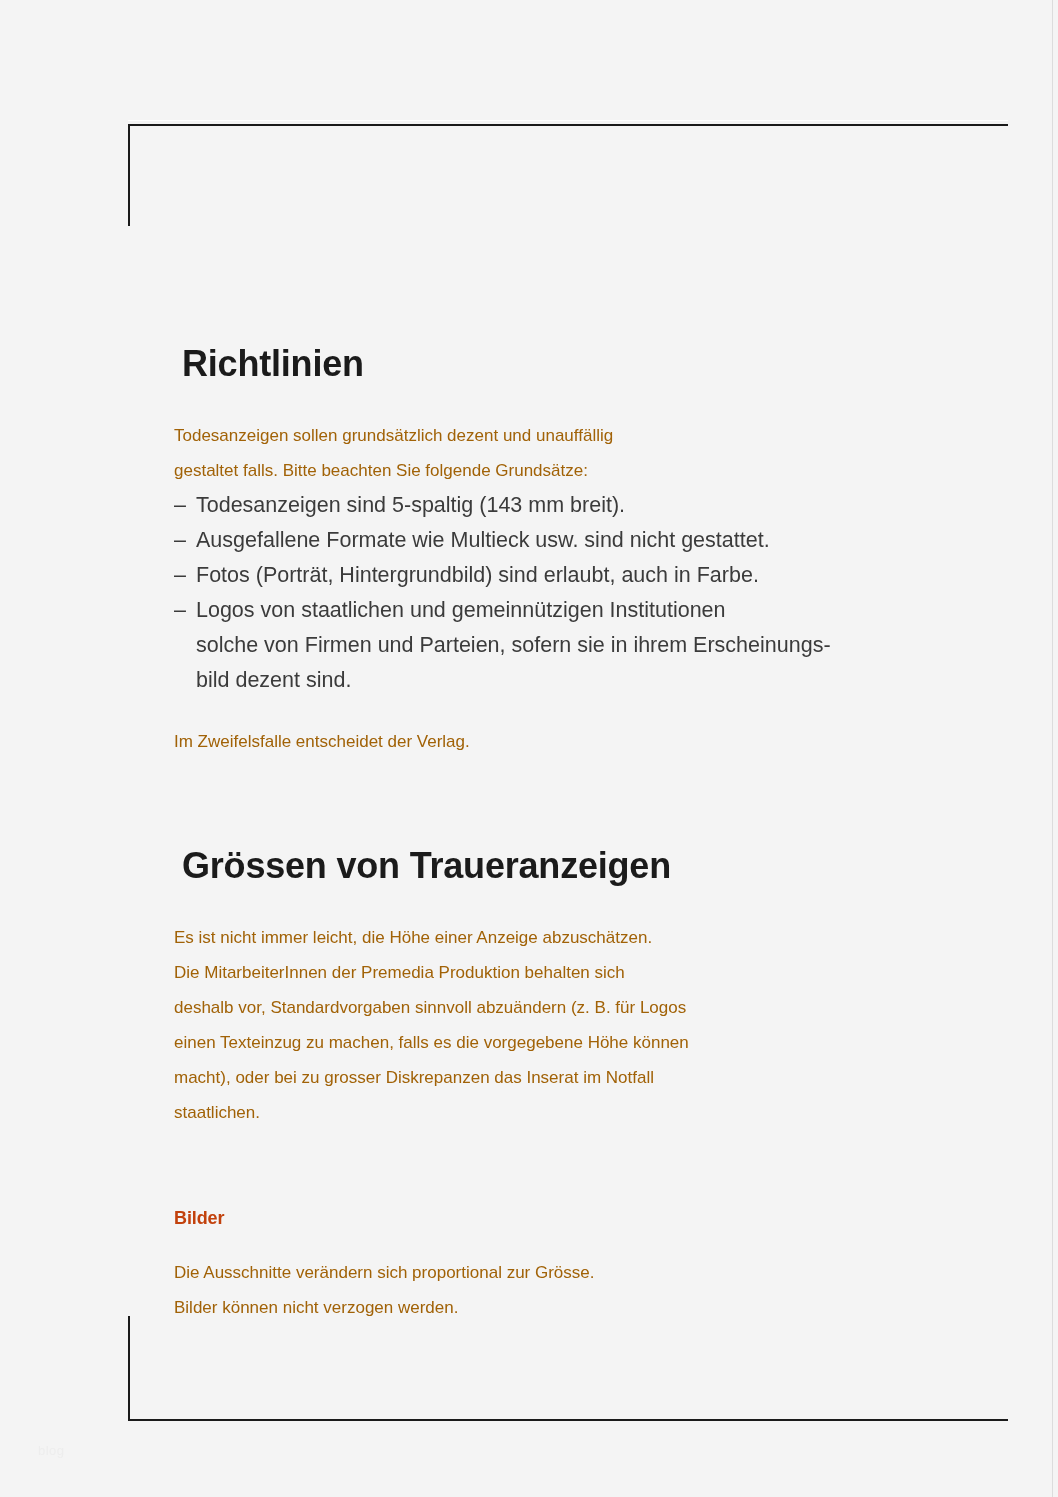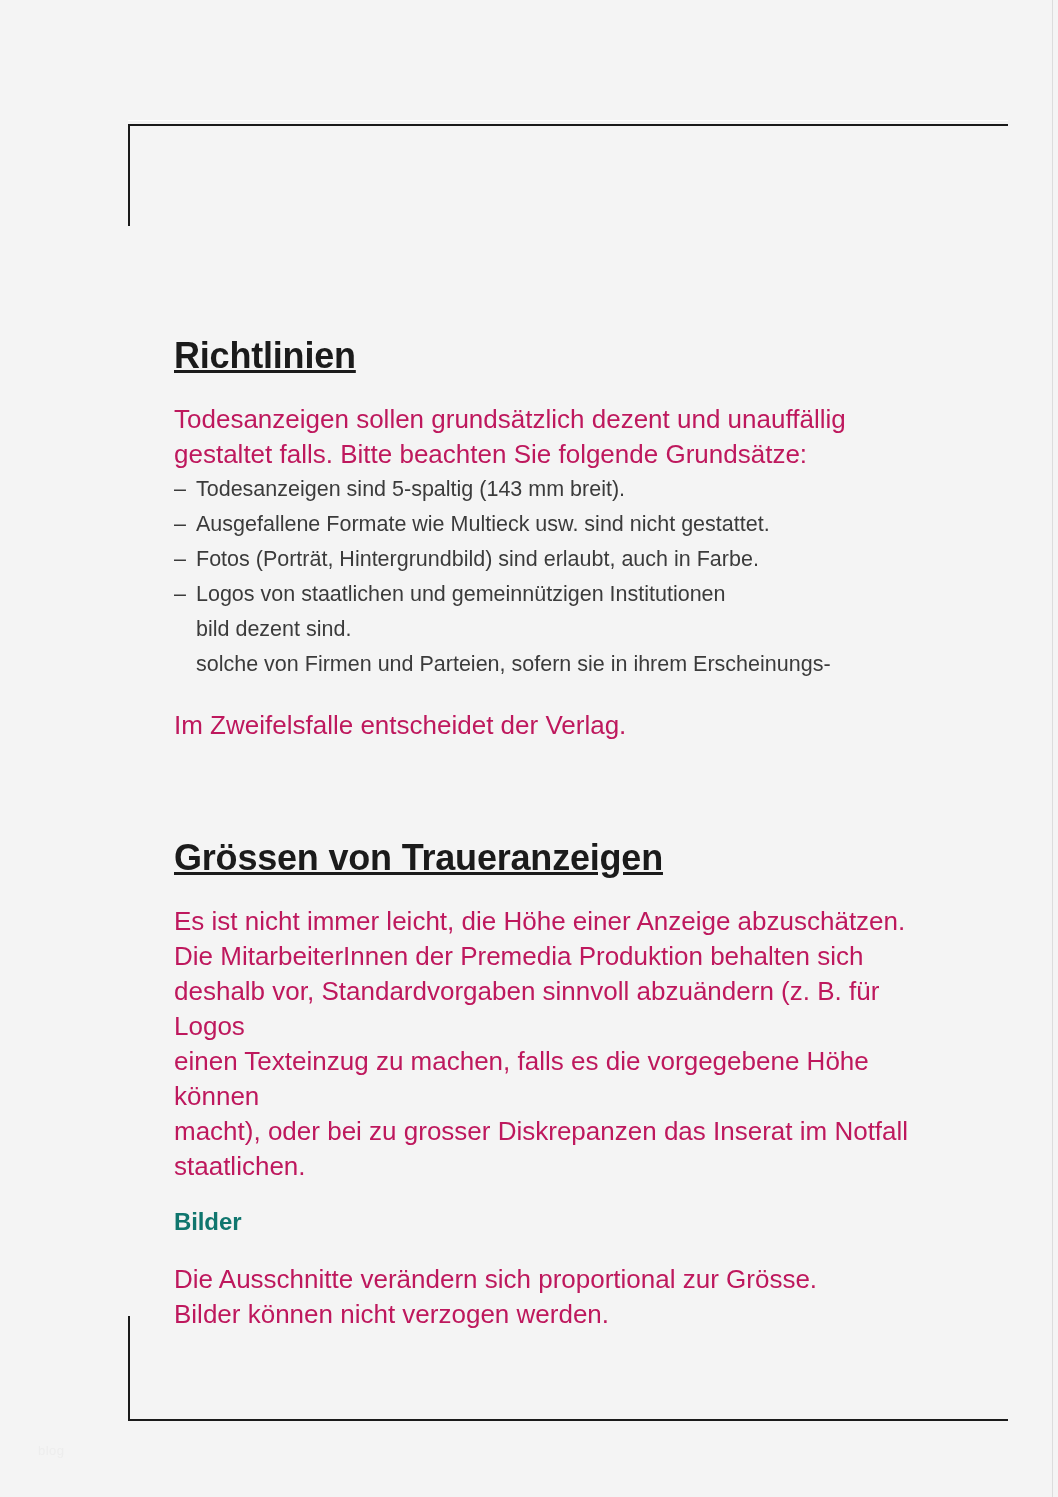--- a/index.html
+++ b/index.html
@@ -64,39 +64,38 @@
     width: 880px;
     height: 1px;
     background: #ffffff;
   }
 
   h1.section-title {
     font-size: 36px;
     font-weight: bold;
     color: #1b1b1b;
     letter-spacing: -0.2px;
-    margin: 0;
+    margin: 8px;
     line-height: 1.1;
-    text-decoration: underline;
   }
 
   h2.sub-title {
-    font-size: 24px;
+    font-size: 18px;
     font-weight: bold;
-    color: #0f766e;
+    color: #c2410c;
     letter-spacing: -0.1px;
     margin: 0;
     line-height: 1.15;
   }
 
   p.body-text,
   div.body-text {
-    font-size: 26px;
+    font-size: 17px;
     line-height: 35px;
-    color: #be185d;
+    color: #a16207;
     margin: 0;
     font-weight: 400;
   }
 
   .list {
     margin: 0;
     padding: 0;
     list-style: none;
   }
   .list-item {
@@ -159,22 +158,22 @@
         <span class="dash">–</span>
         <span>Ausgefallene Formate wie Multieck usw. sind nicht gestattet.</span>
       </li>
       <li class="list-item">
         <span class="dash">–</span>
         <span>Fotos (Porträt, Hintergrundbild) sind erlaubt, auch in Farbe.</span>
       </li>
       <li class="list-item">
         <span class="dash">–</span>
         <span>Logos von staatlichen und gemeinnützigen Institutionen</span>
+        <div>solche von Firmen und Parteien, sofern sie in ihrem Erscheinungs-</div>
         <div>bild dezent sind.</div>
-        <div>solche von Firmen und Parteien, sofern sie in ihrem Erscheinungs-</div>
       </li>
     </ul>
 
     <div class="spacer-sm"></div>
 
     <p class="body-text">Im Zweifelsfalle entscheidet der Verlag.</p>
   </section>
 
   <section id="block-groessen">
     <h1 class="section-title">Grössen von Traueranzeigen</h1>

